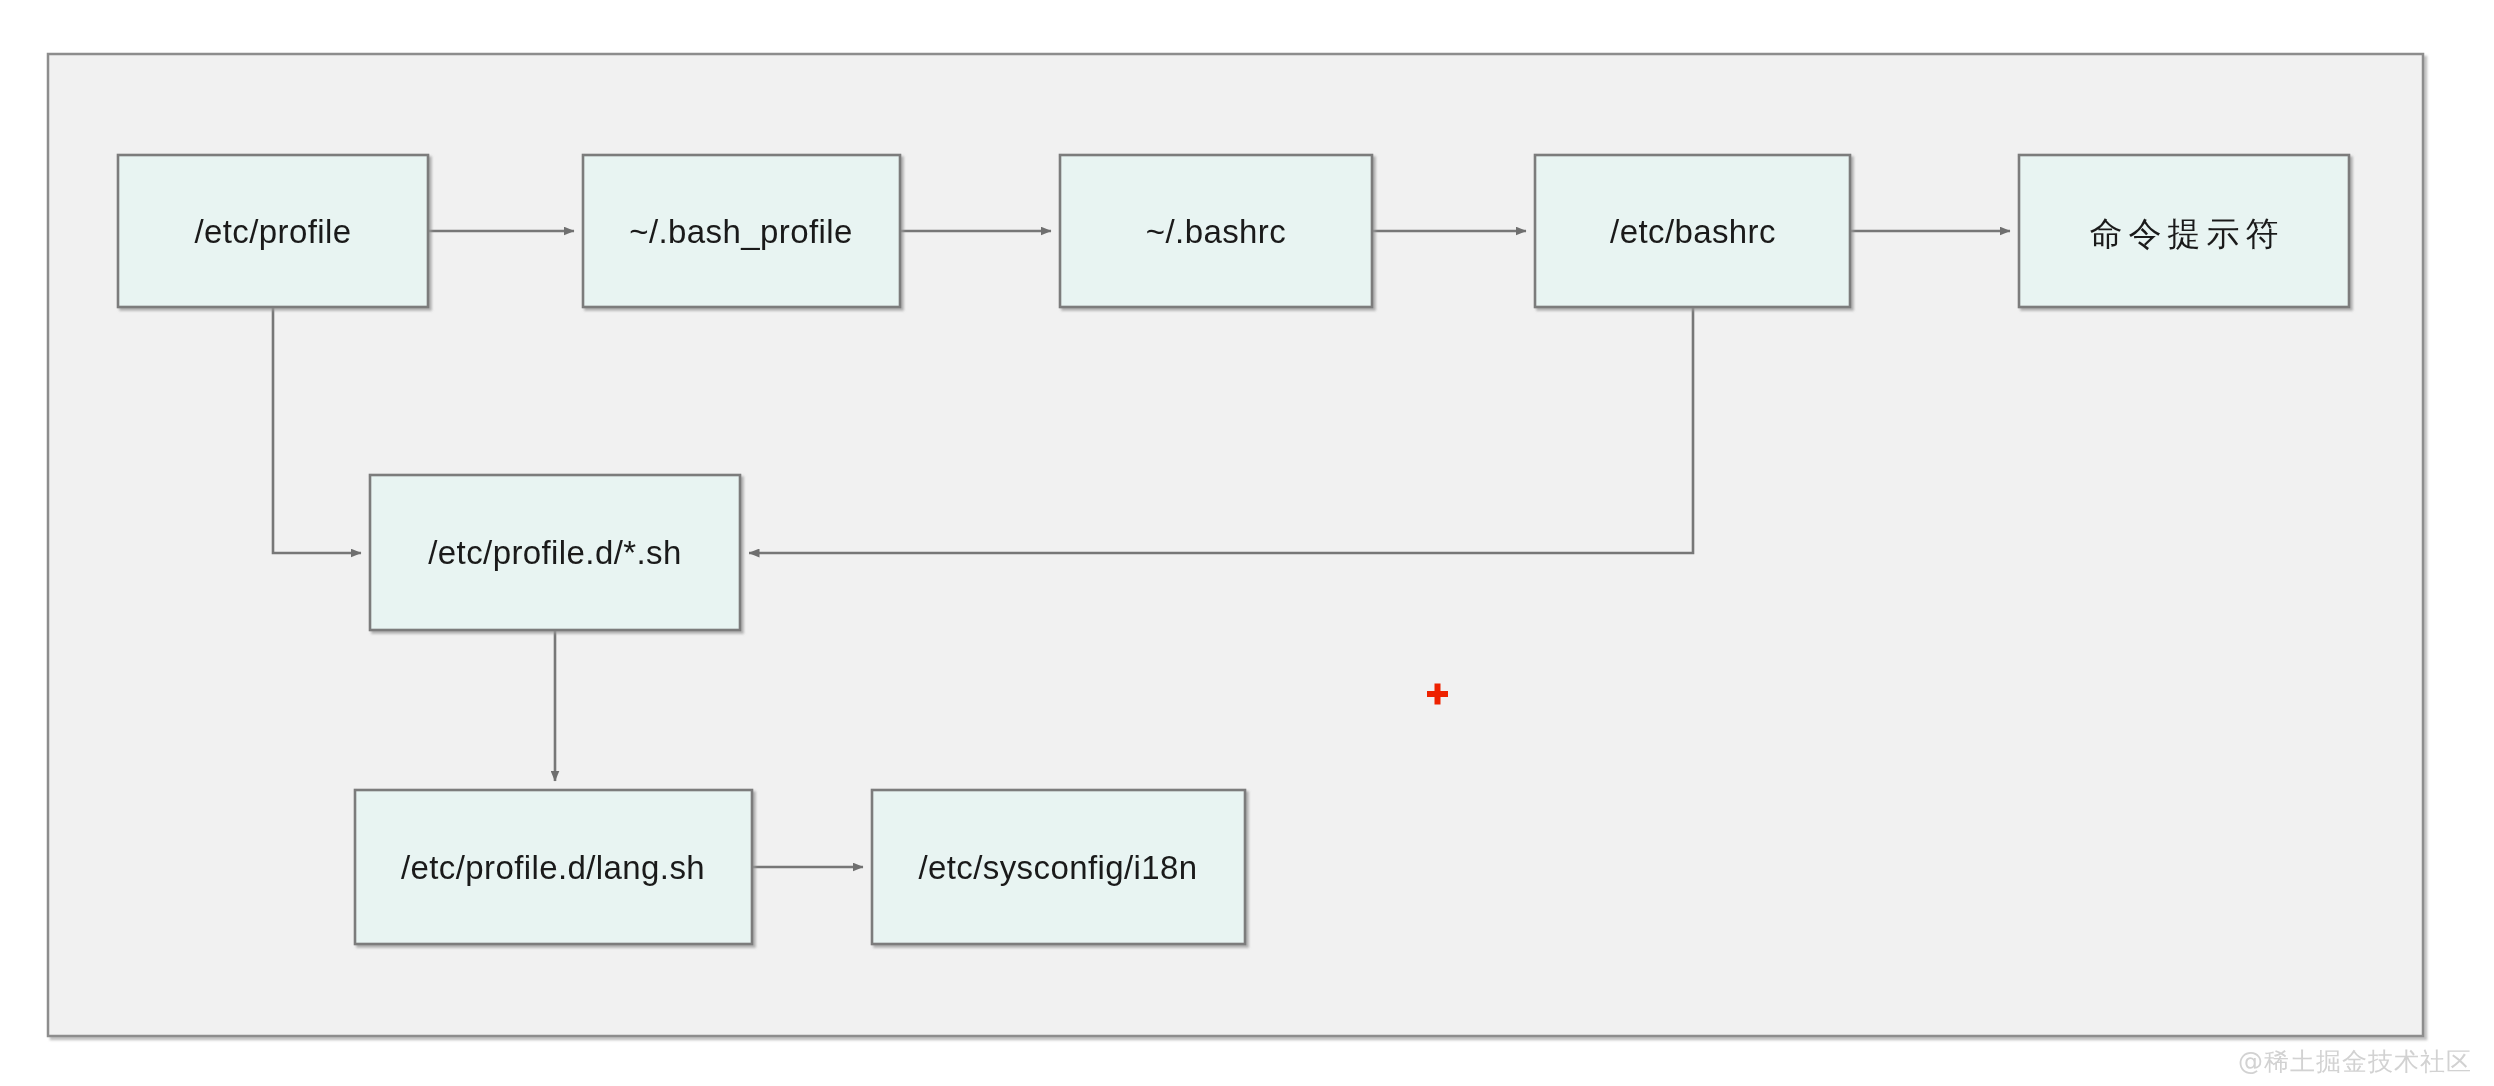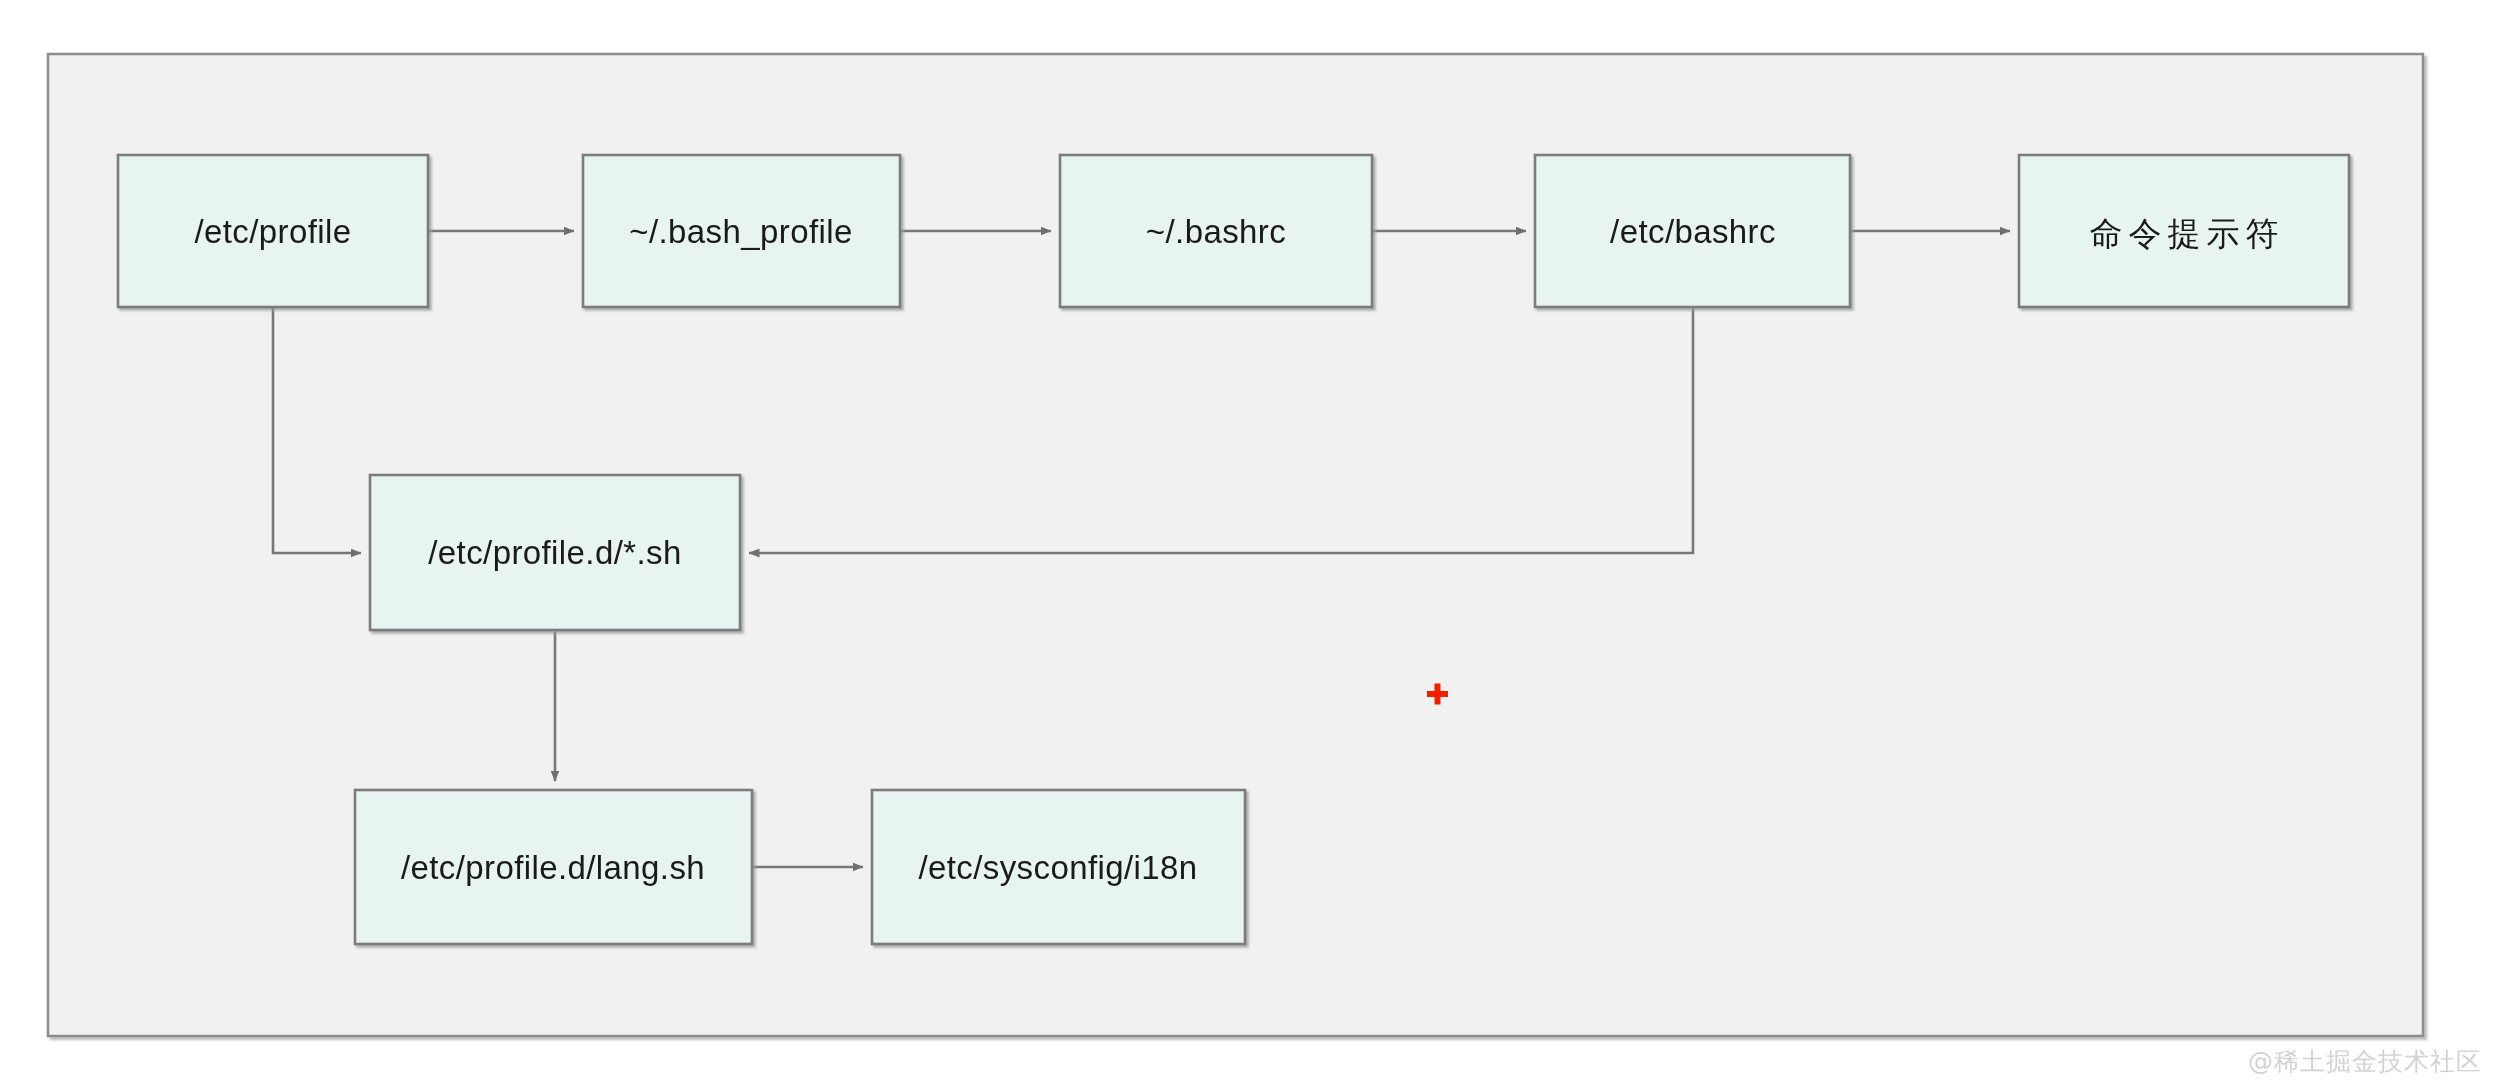--- a/index.html
+++ b/index.html
@@ -33,21 +33,21 @@
     letter-spacing: 0.4px;
   }
   .node-label-cjk {
     font-family: "DejaVu Sans", sans-serif;
     font-size: 33px;
     fill: #1a1a1a;
     letter-spacing: 6px;
   }
   .watermark {
     position: absolute;
-    right: 12px;
+    right: 22px;
     bottom: 8px;
     font-family: "DejaVu Sans", sans-serif;
     font-size: 25px;
     color: #d2d2d2;
     letter-spacing: 1px;
     user-select: none;
     white-space: nowrap;
   }
 </style>
 </head>

